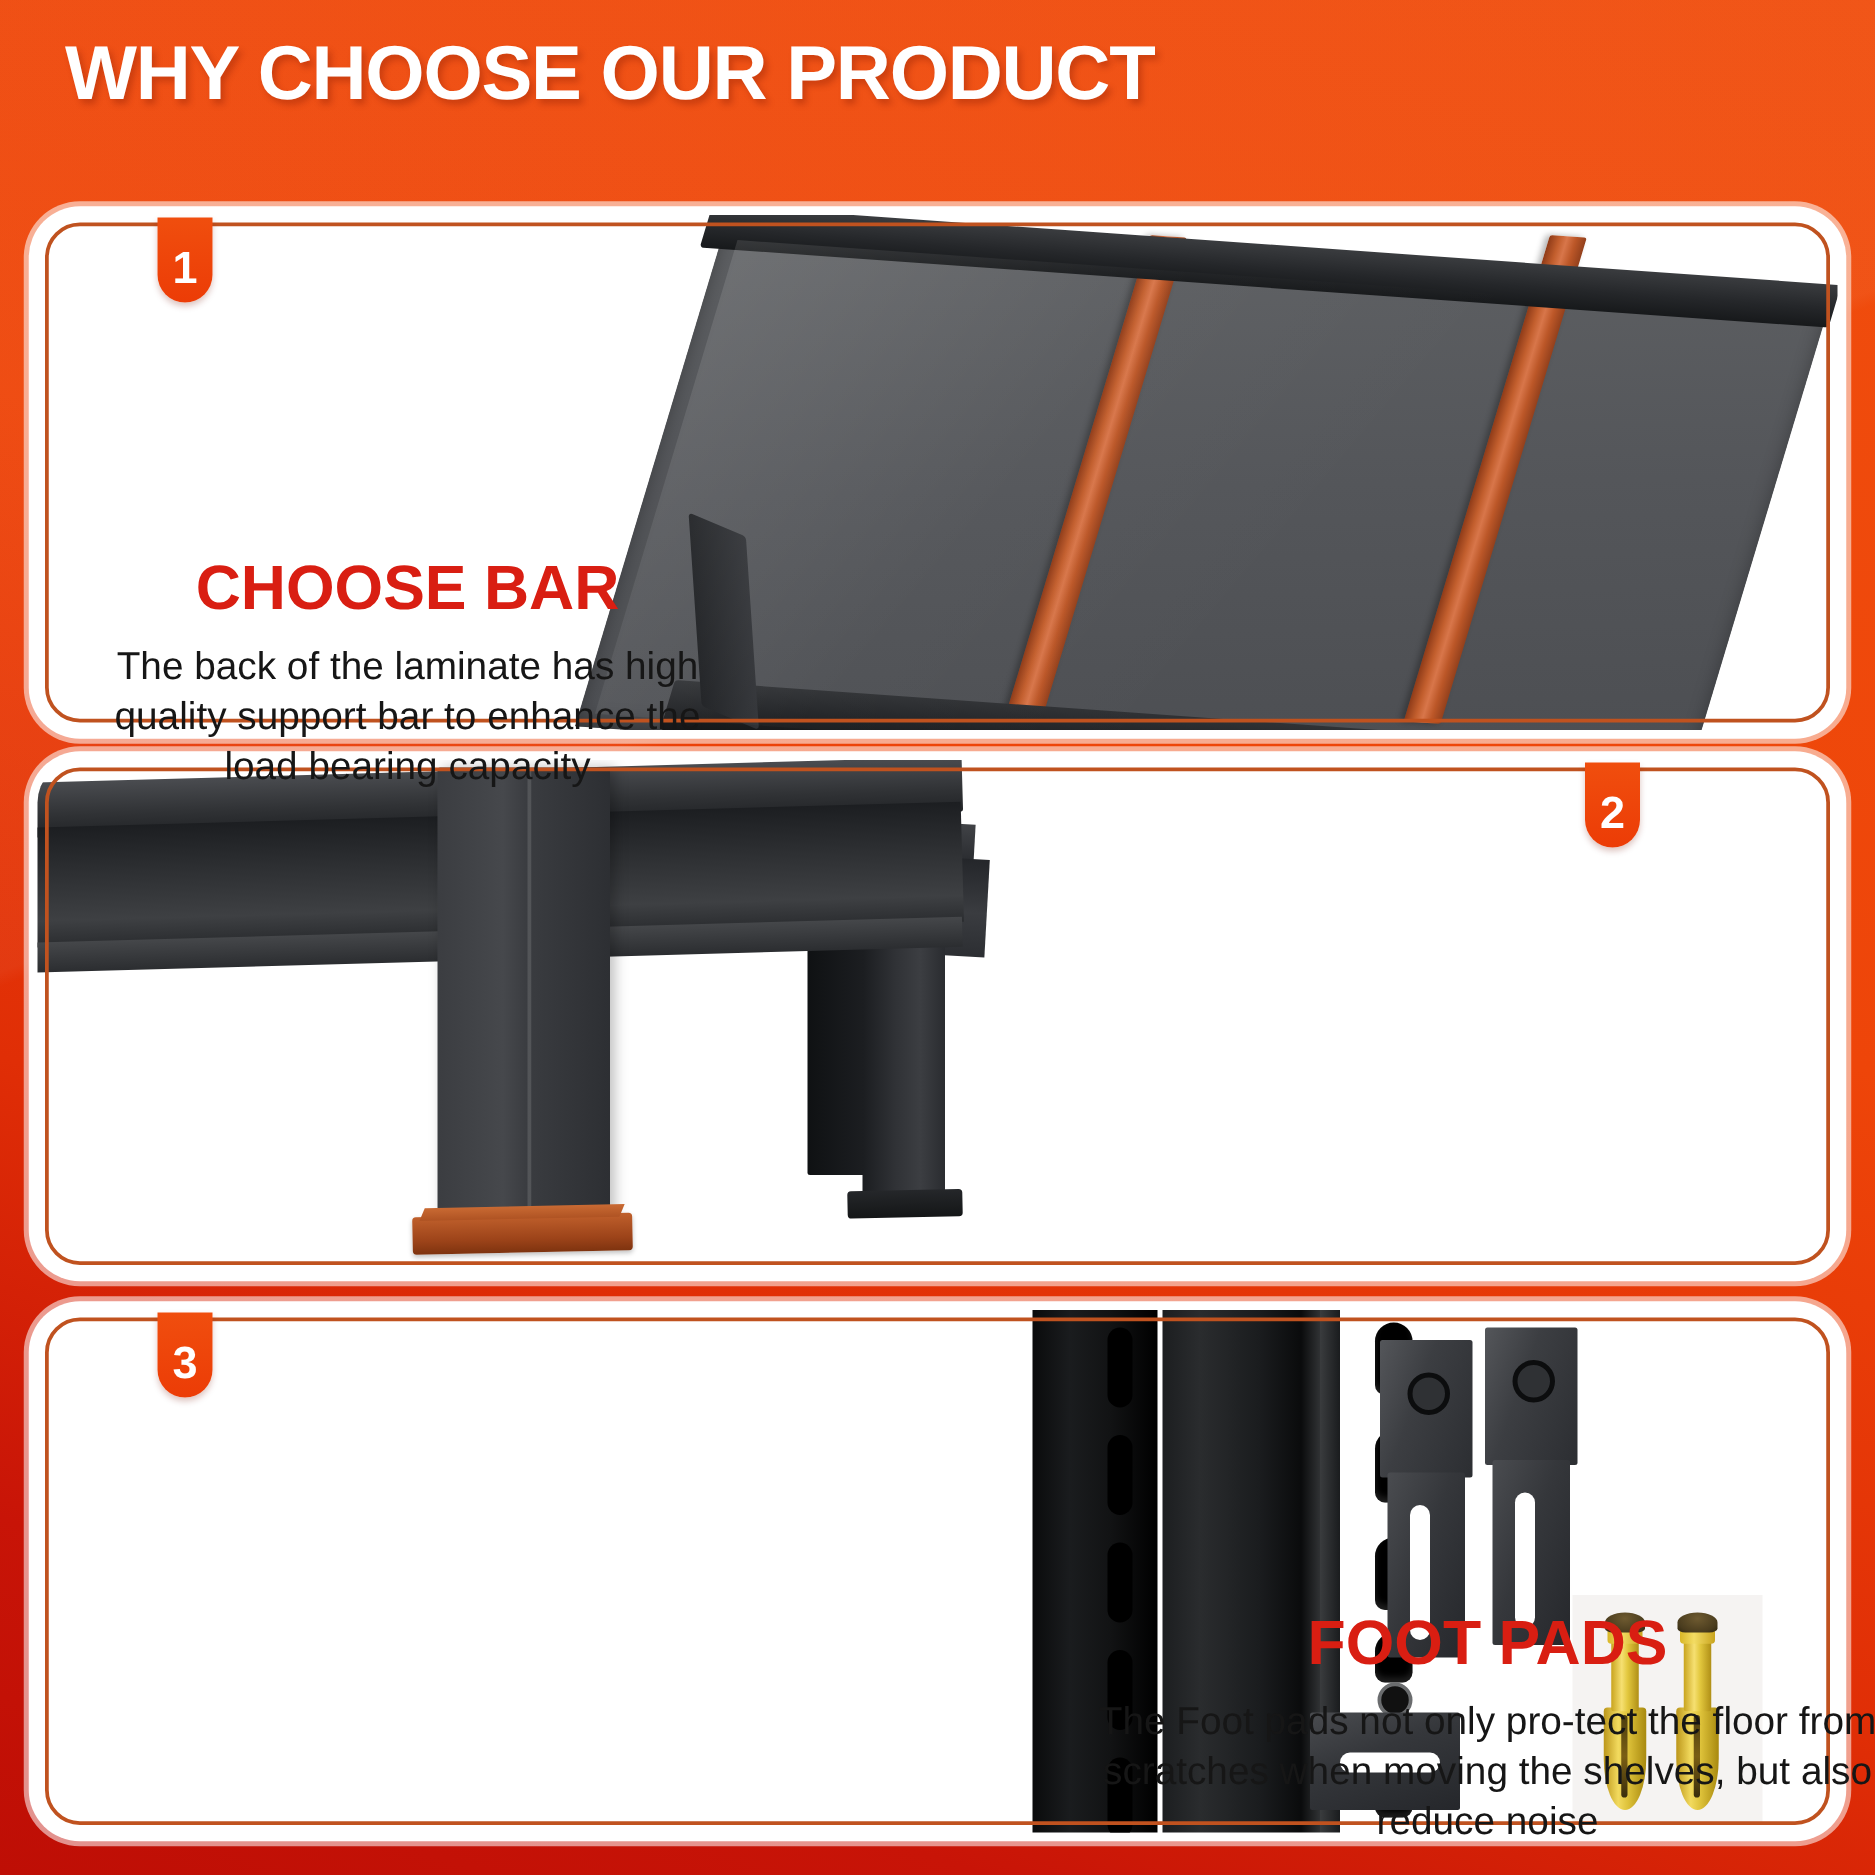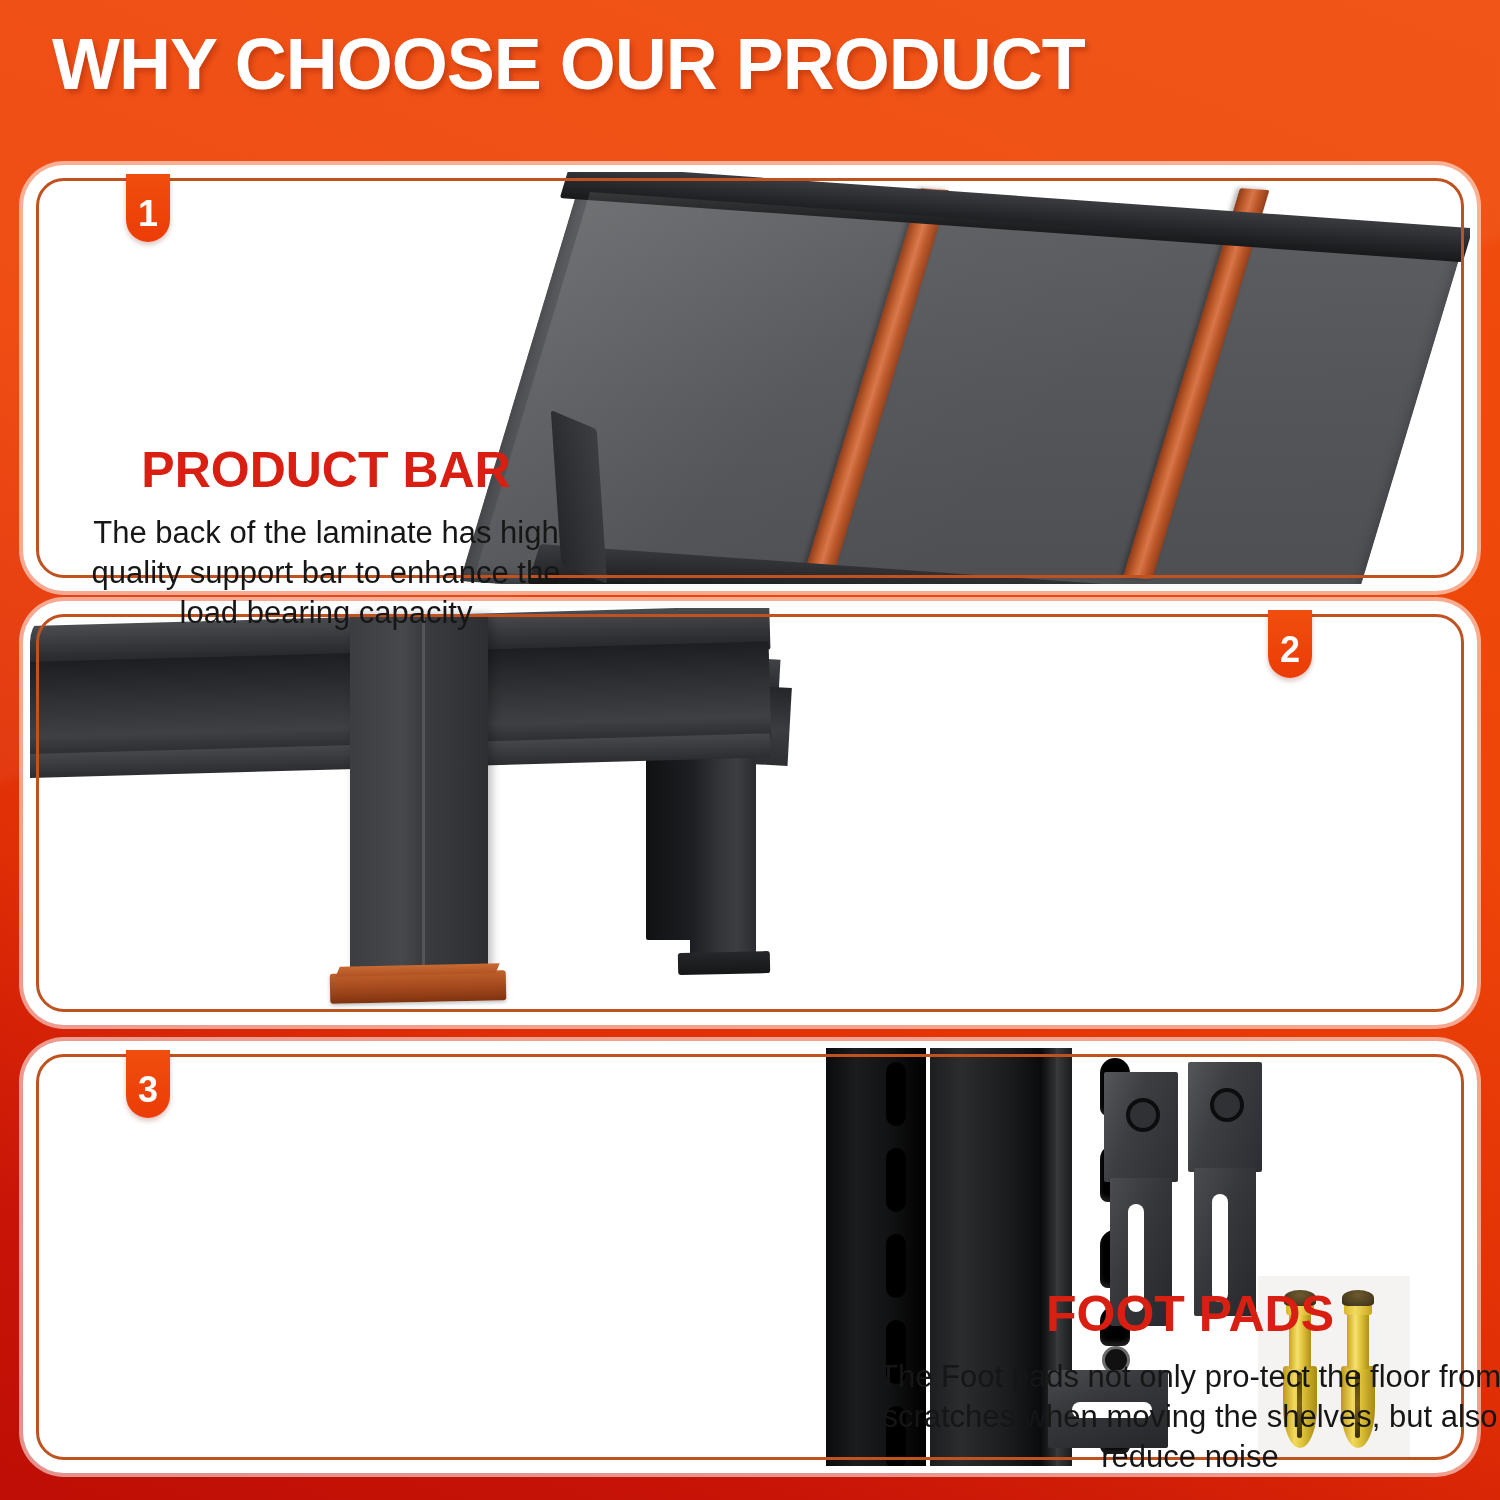--- a/index.html
+++ b/index.html
@@ -10,21 +10,21 @@
   }
   #stage{
     position:relative;width:1500px;height:1500px;
     background:
       linear-gradient(160deg, rgba(255,255,255,0.045) 0%, rgba(255,255,255,0.045) 38%, rgba(255,255,255,0) 38.6%),
       linear-gradient(200deg, #F04E0E 0%, #EE4509 42%, #E02E06 68%, #C81407 86%, #BE0E05 100%);
   }
   
   .title{
     position:absolute;left:52px;top:28px;width:1400px;
-    font-size:72px;font-weight:700;letter-spacing:-1px;
+    font-size:61px;font-weight:700;letter-spacing:-1px;
     color:#FFFFFF;line-height:1.0;white-space:nowrap;
     text-shadow:3px 4px 5px rgba(120,20,0,0.30);
   }
   
   .card{
     position:absolute;background:#FFFFFF;border-radius:34px;
     box-shadow:0 0 0 7px #FFFFFF, 0 0 0 11px rgba(255,255,255,0.55);
     overflow:visible;
   }
   .card-inner-border{
@@ -293,21 +293,21 @@
           <div class="sh-bar" id="bar-b"></div>
           <div class="sh-backrail"></div>
           <div class="sh-frontrail"></div>
           <div class="sh-leftcap"></div>
           <div class="sh-sheen"></div>
         </div>
       </div>
     </div>
     <div class="card-inner-border"></div>
     <div class="txt" id="txt1">
-      <div class="heading">PRODUCT BAR</div>
+      <div class="heading">CHOOSE BAR</div>
       <div class="body">The back of the laminate has high quality support bar to enhance the load bearing capacity</div>
     </div>
   </div>
   <div class="badge" id="badge1">1</div>
 
   <div class="card" id="card2">
     <div class="card-clip">
       <div class="art" id="art2">
         <div class="lg-brace"></div>
         <div class="lg-brace2"></div>

